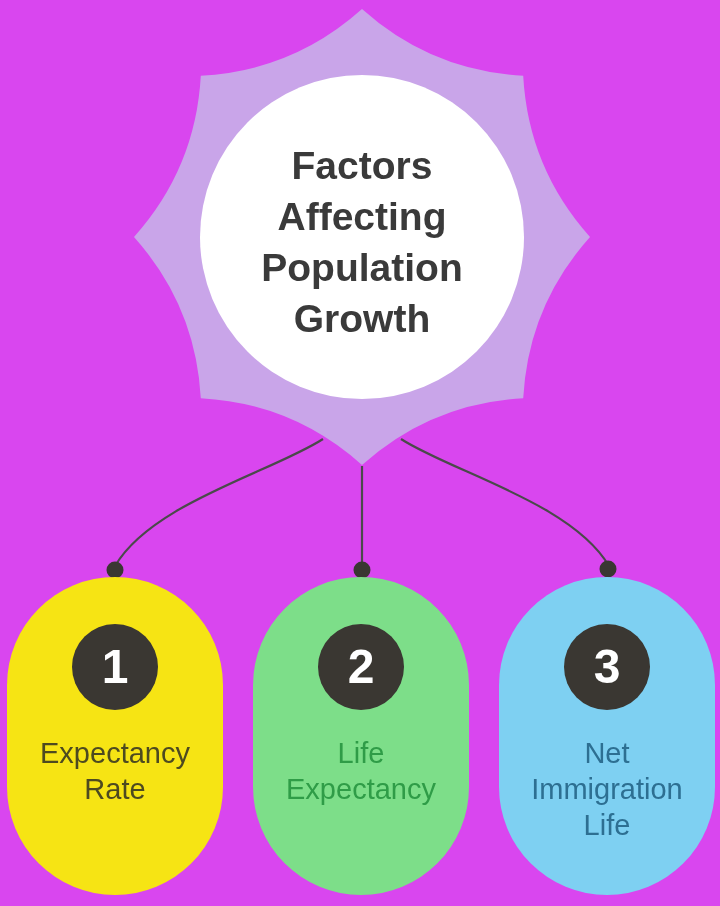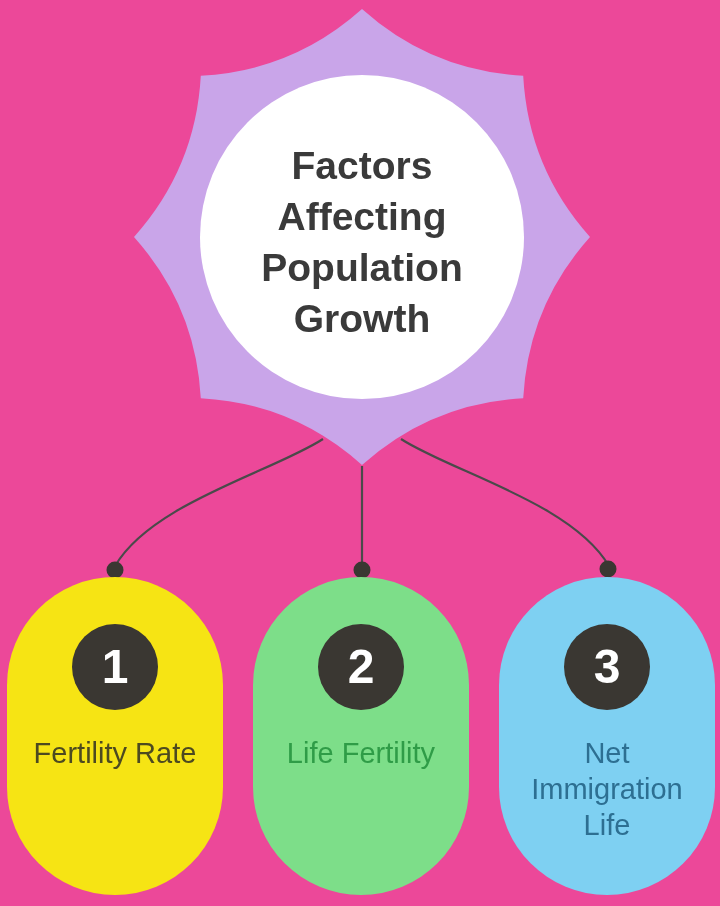--- a/index.html
+++ b/index.html
@@ -5,21 +5,21 @@
   html, body {
     margin: 0;
     padding: 0;
     background: #ffffff;
     font-family: "Liberation Sans", sans-serif;
   }
   .canvas {
     position: relative;
     width: 720px;
     height: 906px;
-    background: #ec4899;
+    background: #d946ef;
     overflow: hidden;
   }
   .diagram-svg {
     position: absolute;
     left: 0;
     top: 0;
     width: 720px;
     height: 906px;
   }
   .diagram-title {
@@ -91,26 +91,26 @@
 
     <circle cx="115" cy="570" r="8.5" style="fill: rgb(58, 55, 50);"></circle>
     <circle cx="362" cy="570" r="8.5" style="fill: rgb(58, 55, 50);"></circle>
     <circle cx="608" cy="569" r="8.5" style="fill: rgb(58, 55, 50);"></circle>
   </svg>
 
   <div class="diagram-title" style="color: rgb(58, 58, 58);">Factors Affecting Population Growth</div>
 
   <div class="pill pill-1" style="background-color: rgb(246, 228, 20);">
     <div class="num-circle" style="background-color: rgb(58, 55, 50); color: rgb(255, 255, 255);">1</div>
-    <div class="pill-label" style="color: rgb(77, 74, 32);">Fertility Rate</div>
+    <div class="pill-label" style="color: rgb(77, 74, 32);">Expectancy Rate</div>
   </div>
 
   <div class="pill pill-2" style="background-color: rgb(125, 222, 137);">
     <div class="num-circle" style="background-color: rgb(58, 55, 50); color: rgb(255, 255, 255);">2</div>
-    <div class="pill-label" style="color: rgb(47, 156, 71);">Life Fertility</div>
+    <div class="pill-label" style="color: rgb(47, 156, 71);">Life Expectancy</div>
   </div>
 
   <div class="pill pill-3" style="background-color: rgb(126, 208, 242);">
     <div class="num-circle" style="background-color: rgb(58, 55, 50); color: rgb(255, 255, 255);">3</div>
     <div class="pill-label" style="color: rgb(45, 111, 146);">Net Immigration Life</div>
   </div>
 
 </div>
 
 </body></html>

